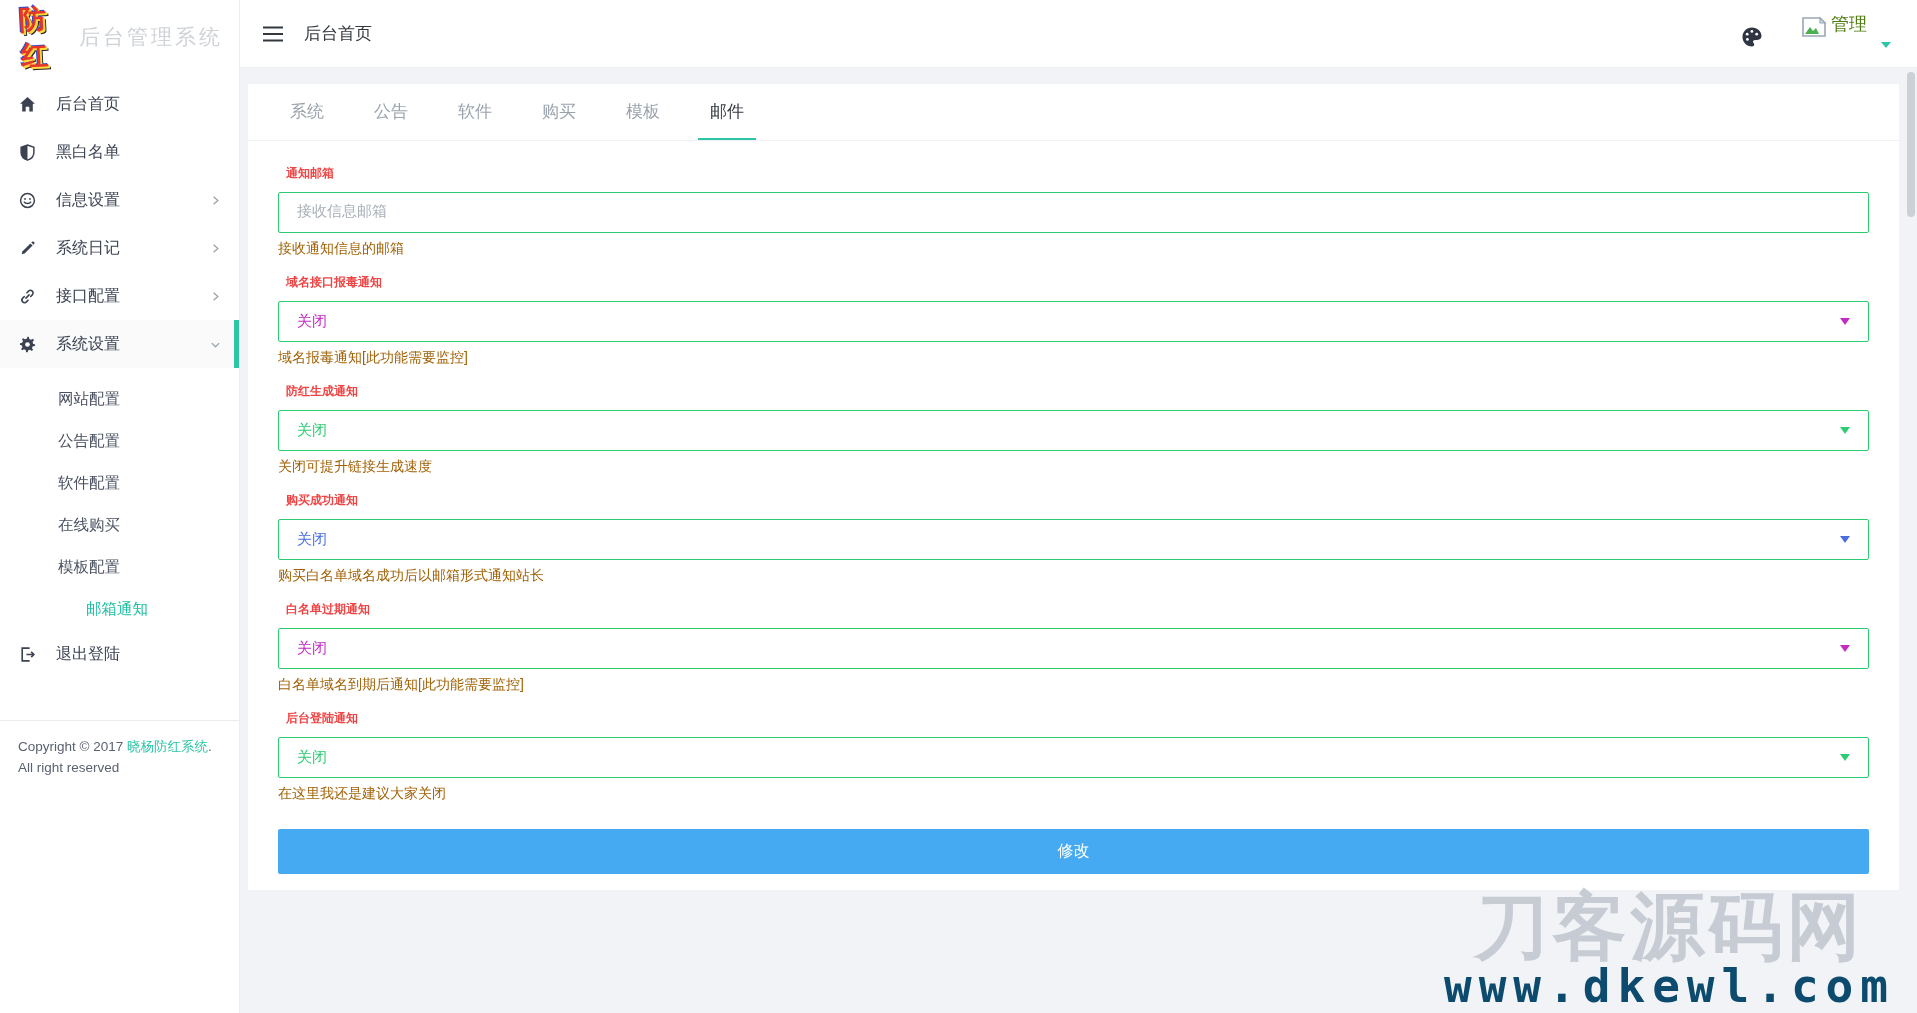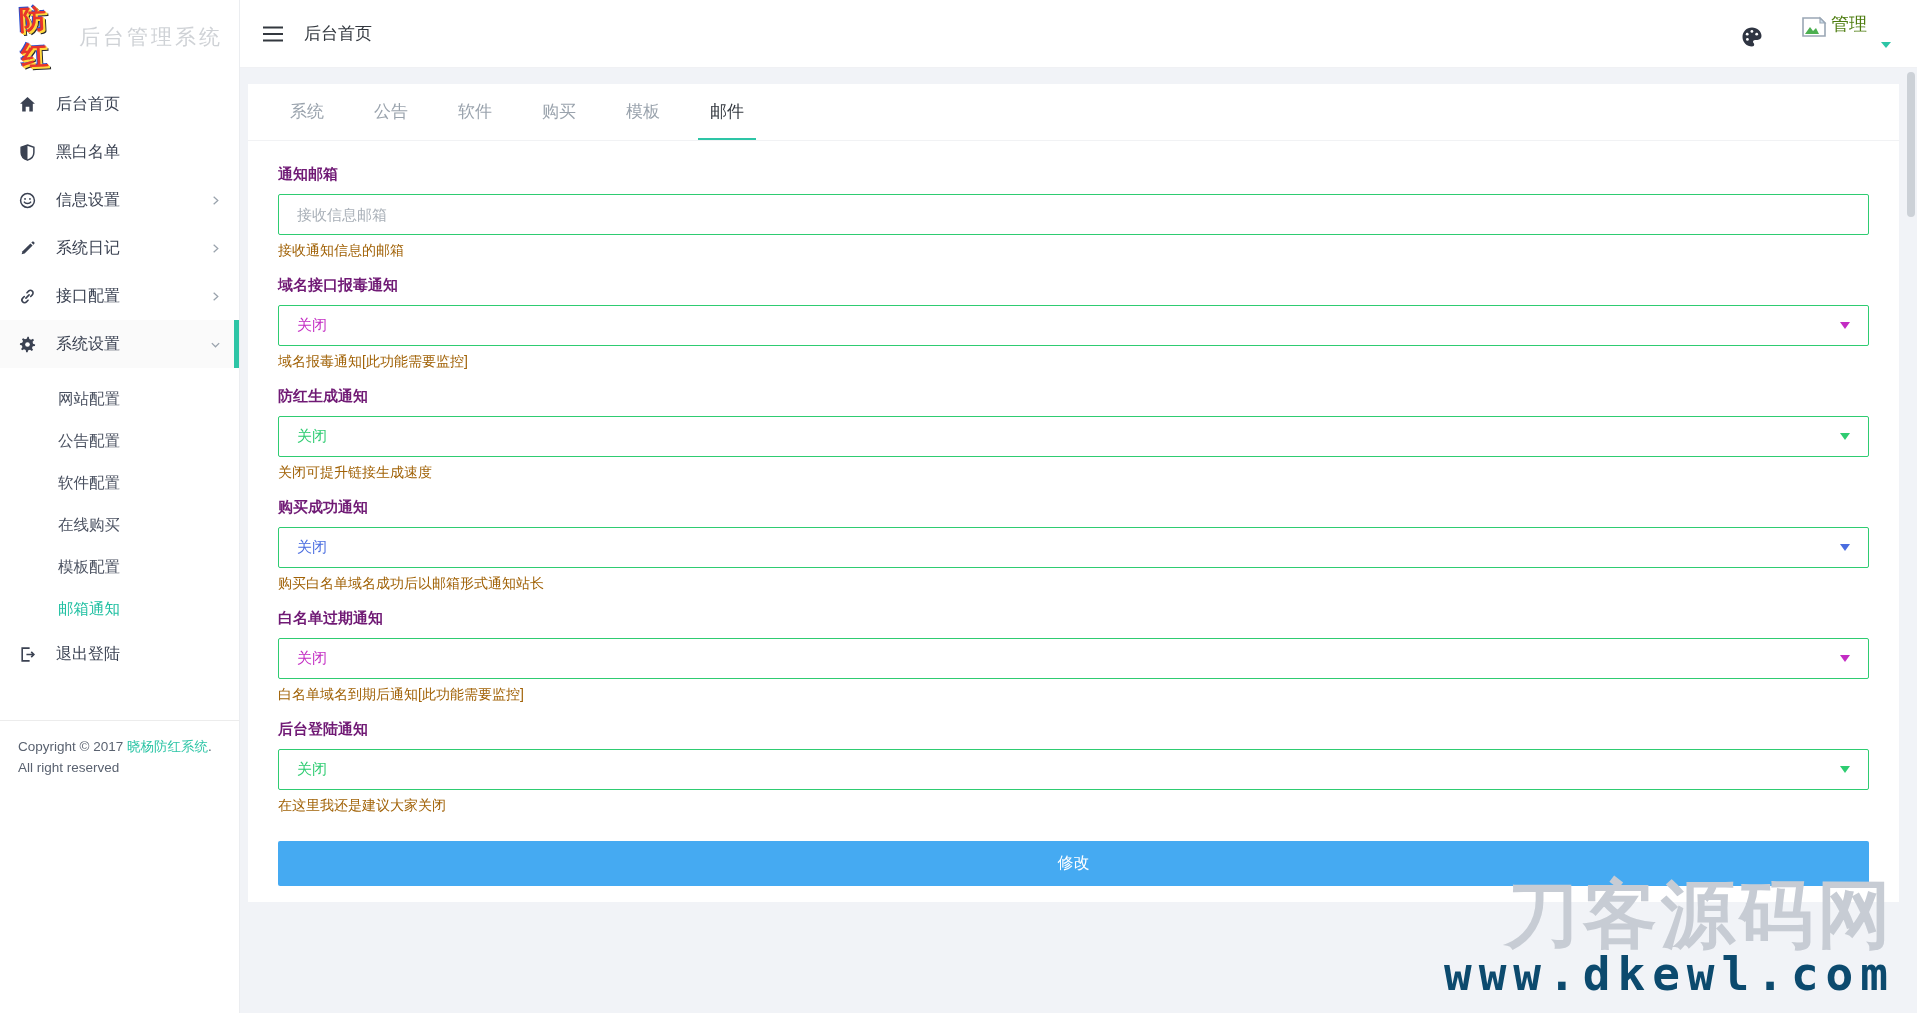--- a/index.html
+++ b/index.html
@@ -20,21 +20,21 @@
   .menu-item { position:relative; height:48px; display:flex; align-items:center;
     padding:0 18px; cursor:pointer; color:#3b4252; font-size:16px; }
   .menu-item .mi-icon { width:18px; height:18px; display:flex; align-items:center; justify-content:center; }
   .menu-item .mi-label { margin-left:20px; }
   .menu-item .mi-chevron { margin-left:auto; display:flex; align-items:center; }
   .menu-item.active { background:#fafafa; }
   .menu-item.active::after { content:""; position:absolute; right:0; top:0; width:5px; height:100%; background:#2dc5a6; }
   .submenu { }
   .sub-item { height:42px; display:flex; align-items:flex-end; padding-left:58px;
     font-size:15.5px; color:#4a5160; cursor:pointer; }
-  .sub-item.active { color:#20c0a2; }
+  .sub-item.active { color:#20c0a2;margin-left:28px; }
   .logout-row { margin-top:10px; }
   .copyright { border-top:1px solid #ececec; margin-top:42px; padding:16px 18px;
     font-size:13.5px; color:#5a6270; line-height:1.55; }
   .copyright a { color:#2dc5a6; text-decoration:none; cursor:pointer; }
 
   
   .main { flex:1; display:flex; flex-direction:column; height:100%; background:#f1f3f7; }
   .topbar { height:68px; background:#fff; display:flex; align-items:center;
     padding:0 26px 0 22px; border-bottom:1px solid #f0f1f4; }
   .hamburger { cursor:pointer; display:flex; align-items:center; }
@@ -50,38 +50,38 @@
   .content { flex:1; position:relative; overflow:hidden; }
   .card { background:#fff; margin:16px 18px 0 8px; padding-bottom:16px; }
 
   .tabs { display:flex; padding:0 30px; border-bottom:1px solid #f1f2f4; }
   .tab { line-height:55px; height:56px; padding:0 12px; margin-right:26px; font-size:17px;
     color:#9aa3ad; cursor:pointer; border-bottom:2px solid transparent; }
   .tab.active { color:#33383f; border-bottom-color:#2dc5a6; }
 
   .form { padding:8px 30px 0 30px; }
   .form-group { margin-top:16px; }
-  .form-label { font-size:15px; font-weight:bold; color:#701a75; margin-bottom:10px; }
+  .form-label { font-size:12px; font-weight:bold; color:#ef4444; margin-bottom:10px;margin-left:8px; }
   .text-input { width:100%; height:41px; border:1px solid #2ecc71; border-radius:2px;
     padding:0 18px; font-size:15px; color:#333; outline:none; background:#fff;
-    font-family:Liberation Sans, sans-serif; }
+    font-family:Liberation Mono, monospace; }
   .text-input::placeholder { color:#a9b0b8; }
   .select { width:100%; height:41px; border:1px solid #2ecc71; border-radius:2px;
     display:flex; align-items:center; padding:0 18px; font-size:15px; cursor:pointer; background:#fff; }
   .select-caret { margin-left:auto; width:0; height:0; border-left:5px solid transparent;
     border-right:5px solid transparent; border-top:7px solid currentColor; }
   .form-help { margin-top:7px; font-size:14px; color:#a16207; }
   .submit-btn { display:block; width:100%; height:45px; margin-top:26px; border:none;
     border-radius:2px; background:#45aaf2; color:#fff; font-size:16px; cursor:pointer;
     font-family:"Liberation Sans","DejaVu Sans",sans-serif; }
 
   
   .scroll-thumb { position:absolute; right:2px; top:72px; width:8px; height:145px;
     background:#ccd1d7; border-radius:4px; cursor:pointer; }
-  .watermark { position:absolute; right:22px; bottom:16px; text-align:right;
+  .watermark { position:absolute; right:22px; bottom:4px; text-align:center;
     pointer-events:none; z-index:40; line-height:1.0; }
   .wm-line1 { font-size:74px; font-weight:900; color:#c7ccd4; letter-spacing:4px;
     font-family:"DejaVu Sans","Liberation Sans",sans-serif; }
   .wm-line2 { font-size:46px; font-weight:900; color:#0c4a6e; letter-spacing:7px;
     font-family:"DejaVu Sans Mono","Liberation Mono",monospace; }
 </style>
 </head>
 <body>
 
 <div class="app">

